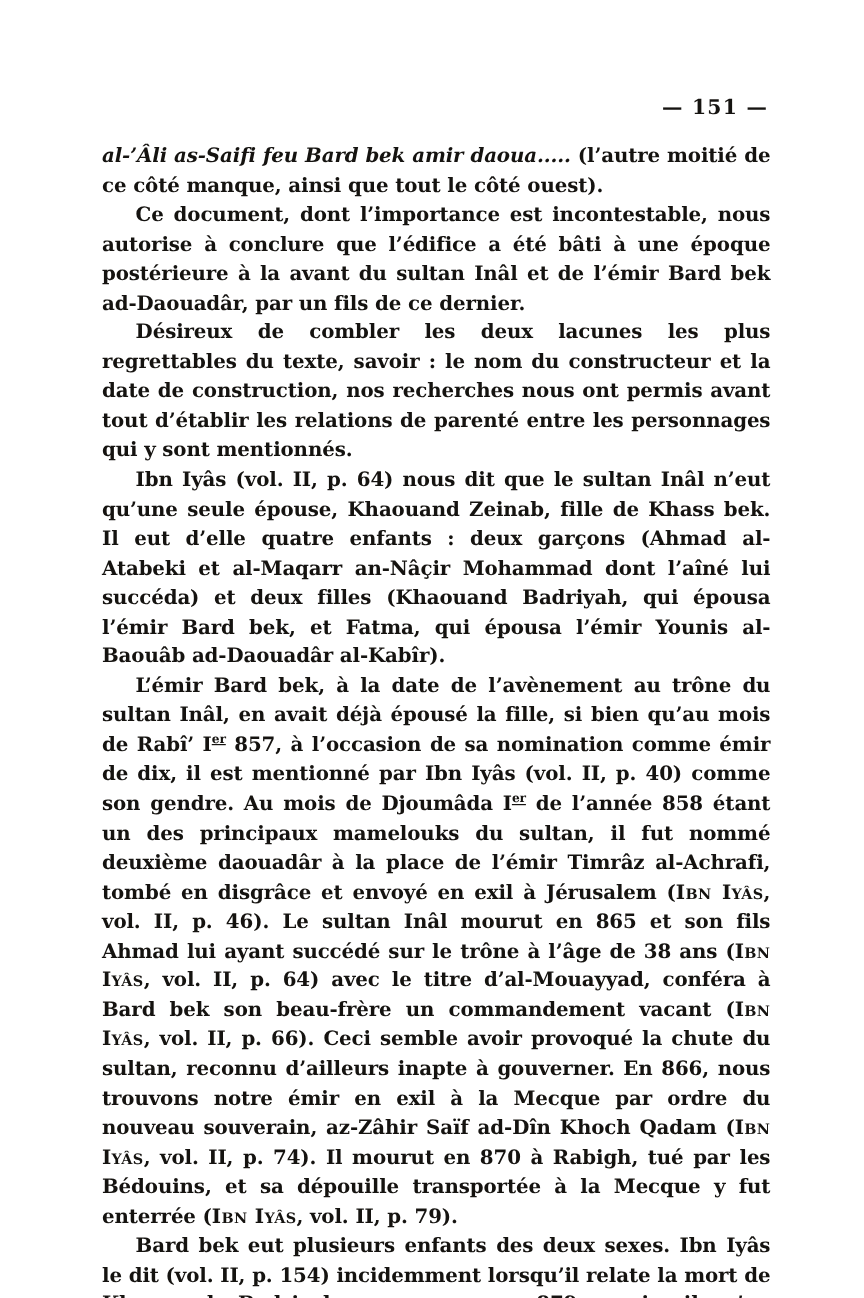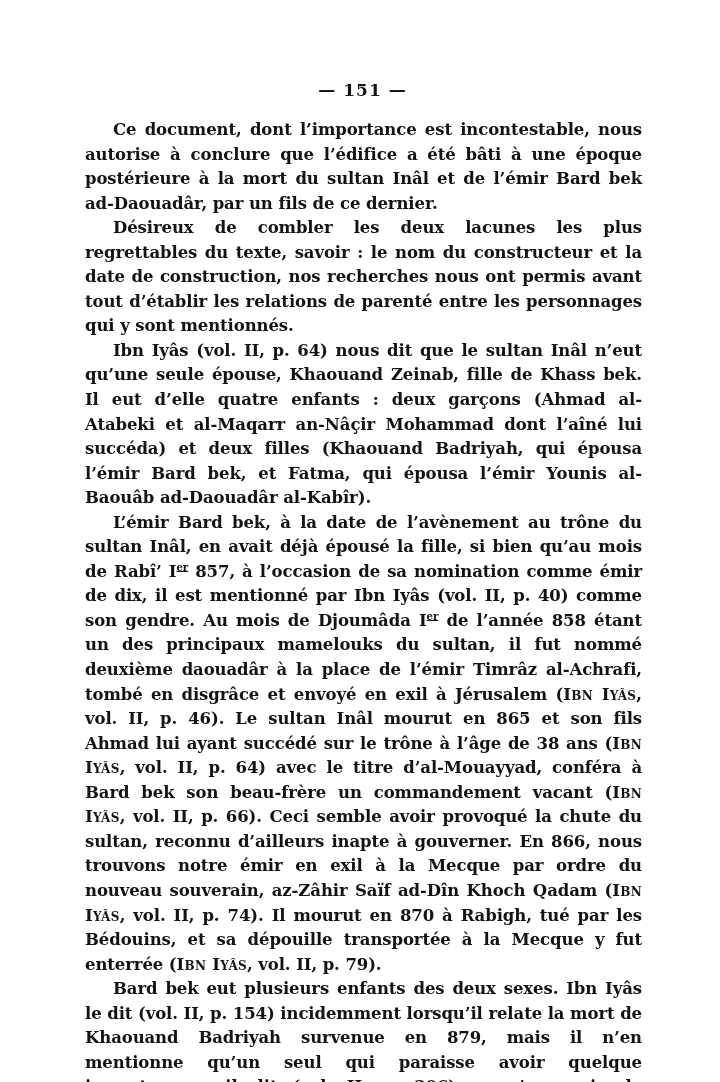--- a/index.html
+++ b/index.html
@@ -13,21 +13,21 @@
     height: 1082px;
     background: #ffffff;
     overflow: hidden;
     box-sizing: border-box;
     padding: 80px 80px 0 85px;
     font-family: "DejaVu Serif", "Liberation Serif", serif;
     font-weight: bold;
     color: #151310;
   }
   .page-number {
-    text-align: center;
+    text-align: right;
     font-size: 17px;
     letter-spacing: 1px;
     margin: 0 0 18px 0;
   }
   .body-text {
     width: 557px;
     font-size: 16.5px;
     line-height: 24.55px;
     text-align: justify;
     letter-spacing: -0.1px;
@@ -53,19 +53,20 @@
     vertical-align: super;
     text-decoration: underline;
   }
 </style>
 </head>
 <body>
 
 <div class="scan-page">
   <p class="page-number">— 151 —</p>
   <div class="body-text">
-      <p class="para indent"><span class="seg-normal">Ce document, dont l’importance est incontestable, nous autorise à conclure que l’édifice a été bâti à une époque postérieure à la mort du sultan Inâl et de l’émir Bard bek ad-Daouadâr, par un fils de ce dernier.</span></p>
+      <p class="para"><span class="seg-italic">al-’Âli as-Saifi feu Bard bek amir daoua.....</span><span class="seg-normal"> (l’autre moitié de ce côté manque, ainsi que tout le côté ouest).</span></p>
+      <p class="para indent"><span class="seg-normal">Ce document, dont l’importance est incontestable, nous autorise à conclure que l’édifice a été bâti à une époque postérieure à la avant du sultan Inâl et de l’émir Bard bek ad-Daouadâr, par un fils de ce dernier.</span></p>
       <p class="para indent"><span class="seg-normal">Désireux de combler les deux lacunes les plus regrettables du texte, savoir : le nom du constructeur et la date de construction, nos recherches nous ont permis avant tout d’établir les relations de parenté entre les personnages qui y sont mentionnés.</span></p>
       <p class="para indent"><span class="seg-normal">Ibn Iyâs (vol. II, p. 64) nous dit que le sultan Inâl n’eut qu’une seule épouse, Khaouand Zeinab, fille de Khass bek. Il eut d’elle quatre enfants : deux garçons (Ahmad al-Atabeki et al-Maqarr an-Nâçir Mohammad dont l’aîné lui succéda) et deux filles (Khaouand Badriyah, qui épousa l’émir Bard bek, et Fatma, qui épousa l’émir Younis al-Baouâb ad-Daouadâr al-Kabîr).</span></p>
       <p class="para indent"><span class="seg-normal">L’émir Bard bek, à la date de l’avènement au trône du sultan Inâl, en avait déjà épousé la fille, si bien qu’au mois de Rabî’ I</span><sup class="seg-sup">er</sup><span class="seg-normal"> 857, à l’occasion de sa nomination comme émir de dix, il est mentionné par Ibn Iyâs (vol. II, p. 40) comme son gendre. Au mois de Djoumâda I</span><sup class="seg-sup">er</sup><span class="seg-normal"> de l’année 858 étant un des principaux mamelouks du sultan, il fut nommé deuxième daouadâr à la place de l’émir Timrâz al-Achrafi, tombé en disgrâce et envoyé en exil à Jérusalem (</span><span class="seg-smallcaps">Ibn Iyâs</span><span class="seg-normal">, vol. II, p. 46). Le sultan Inâl mourut en 865 et son fils Ahmad lui ayant succédé sur le trône à l’âge de 38 ans (</span><span class="seg-smallcaps">Ibn Iyâs</span><span class="seg-normal">, vol. II, p. 64) avec le titre d’al-Mouayyad, conféra à Bard bek son beau-frère un commandement vacant (</span><span class="seg-smallcaps">Ibn Iyâs</span><span class="seg-normal">, vol. II, p. 66). Ceci semble avoir provoqué la chute du sultan, reconnu d’ailleurs inapte à gouverner. En 866, nous trouvons notre émir en exil à la Mecque par ordre du nouveau souverain, az-Zâhir Saïf ad-Dîn Khoch Qadam (</span><span class="seg-smallcaps">Ibn Iyâs</span><span class="seg-normal">, vol. II, p. 74). Il mourut en 870 à Rabigh, tué par les Bédouins, et sa dépouille transportée à la Mecque y fut enterrée (</span><span class="seg-smallcaps">Ibn Iyâs</span><span class="seg-normal">, vol. II, p. 79).</span></p>
       <p class="para indent"><span class="seg-normal">Bard bek eut plusieurs enfants des deux sexes. Ibn Iyâs le dit (vol. II, p. 154) incidemment lorsqu’il relate la mort de Khaouand Badriyah survenue en 879, mais il n’en mentionne qu’un seul qui paraisse avoir quelque importance : il dit (vol. II, p. 306) « qu’au mois de Moharram de l’année 902, par ordre de l’Oustadâr Qartbâi al-Ahmar, Taqtabâi fils de</span></p>
     </div>
 </div>
 
 </body></html>

